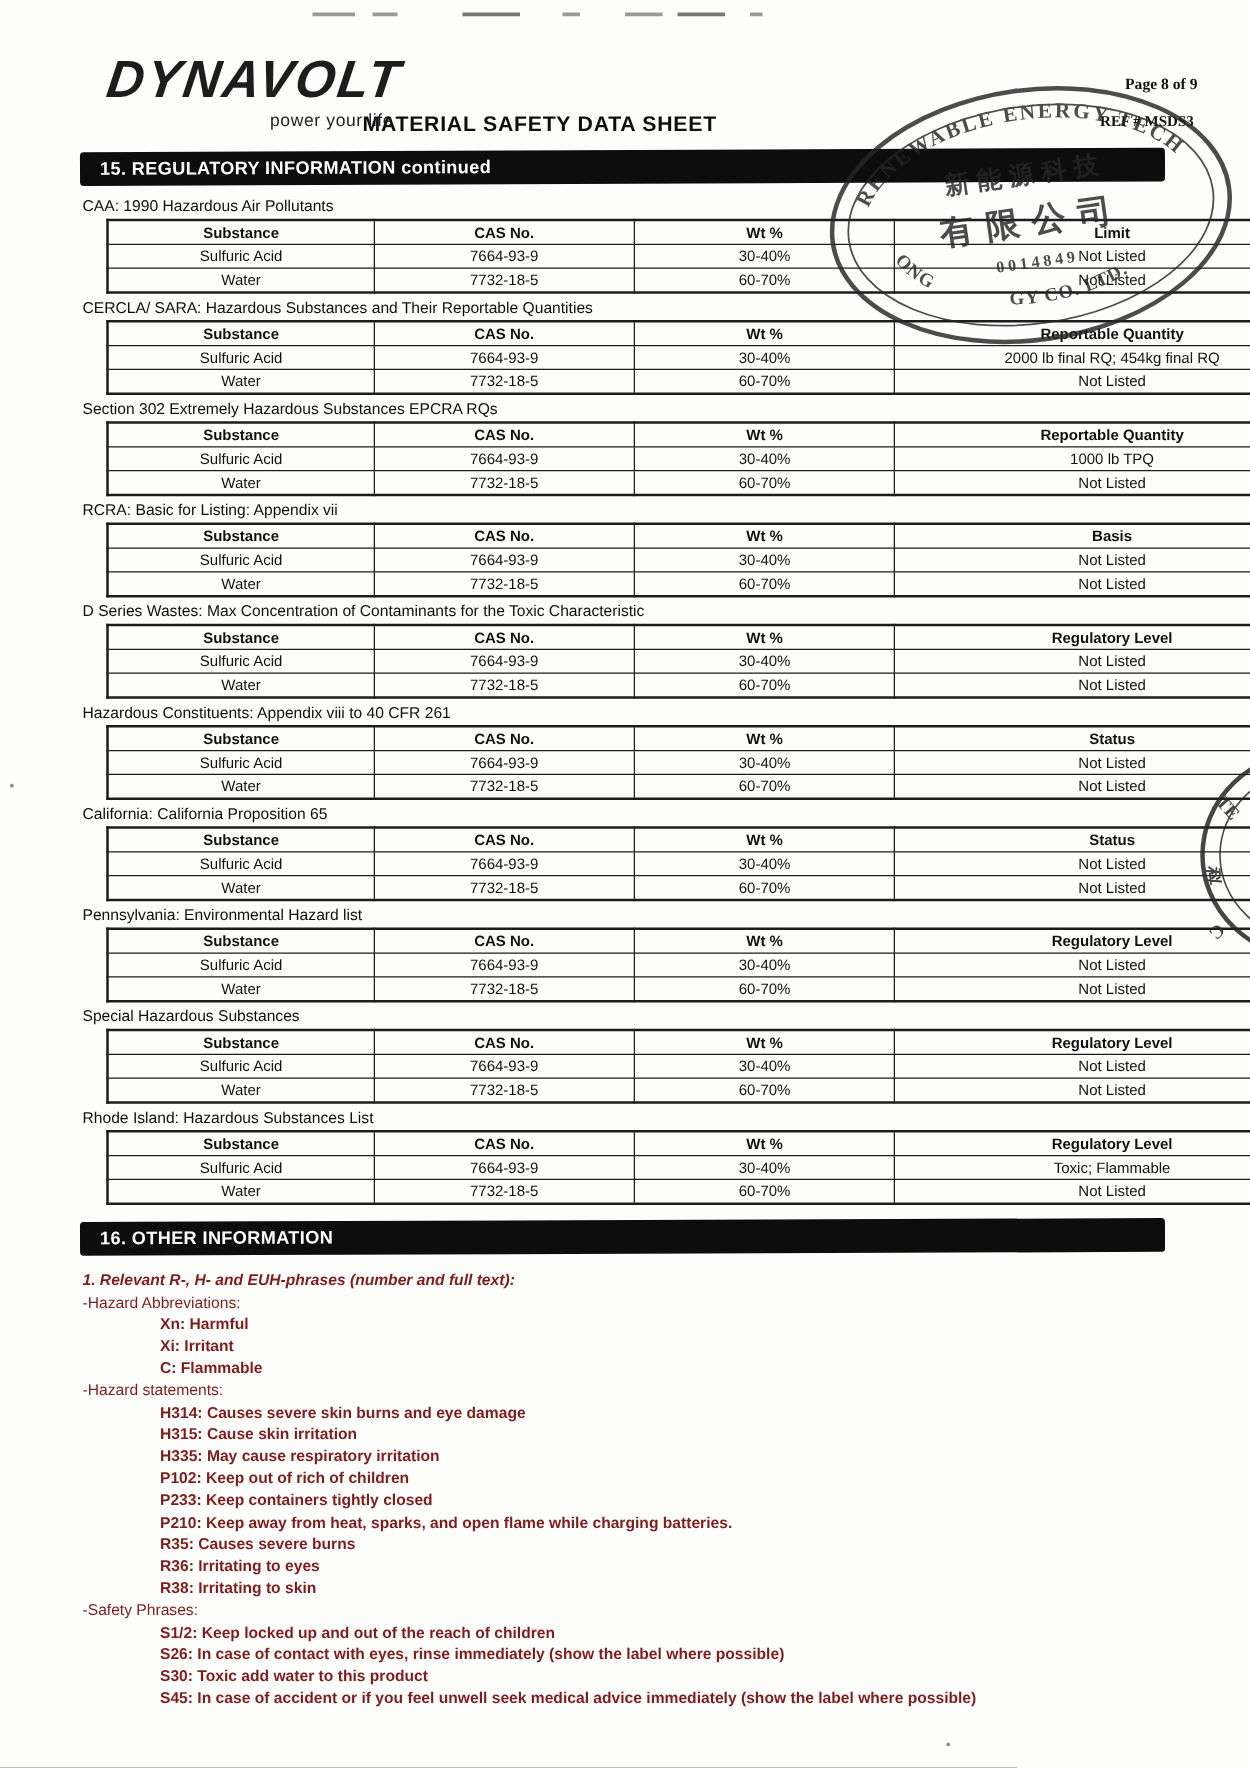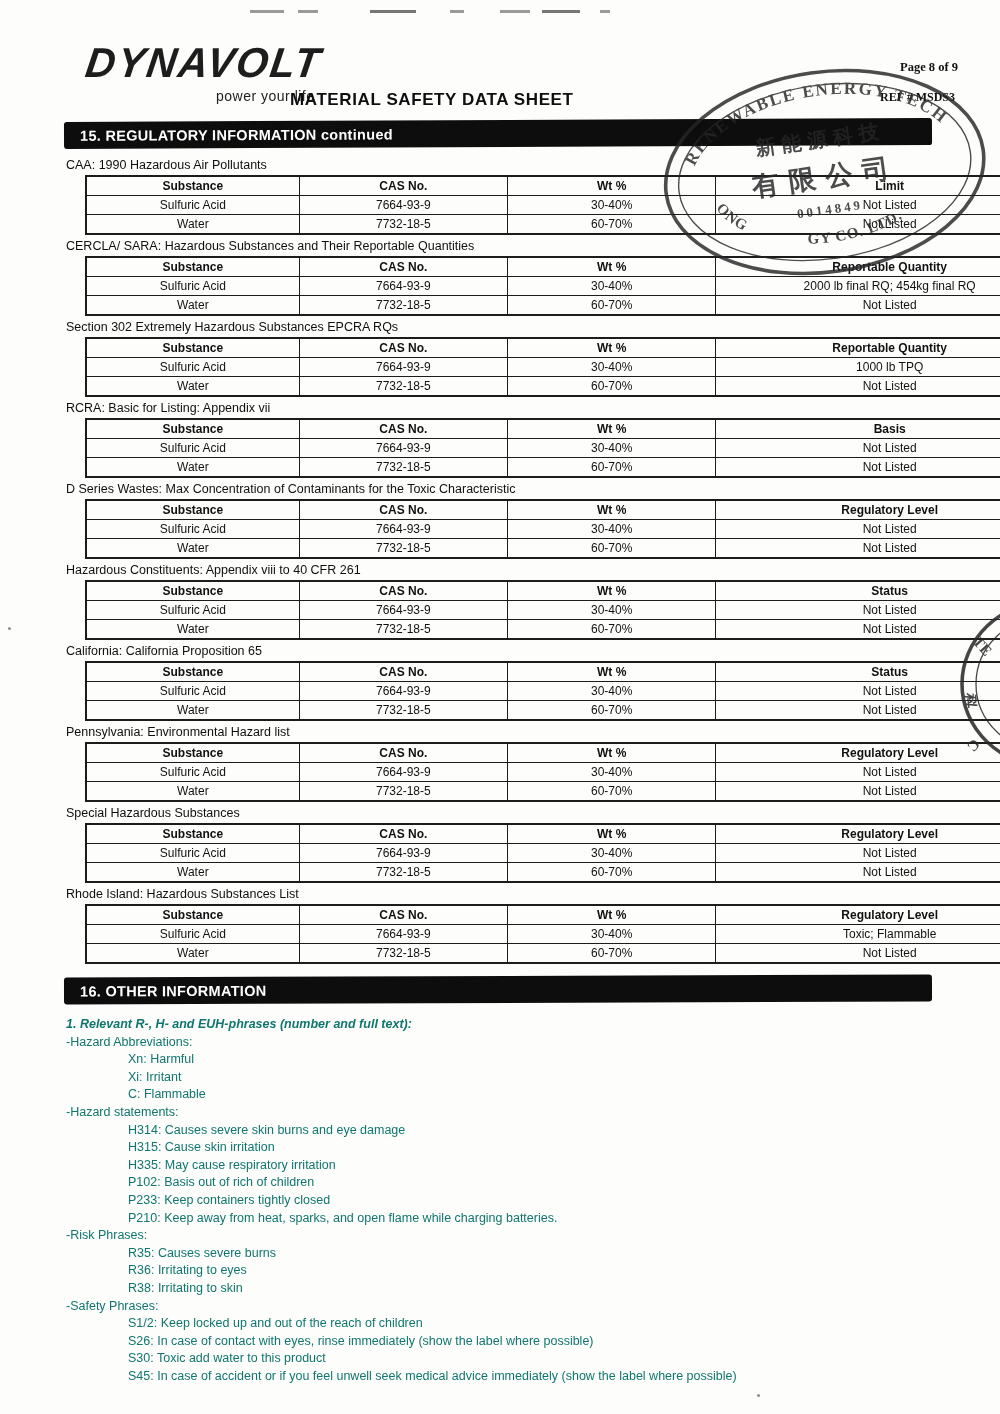--- a/index.html
+++ b/index.html
@@ -54,24 +54,24 @@
     font-size:12px;border:2px solid #1c1c1c;
   }
   table.data-table th,table.data-table td{
     border:1px solid #1c1c1c;height:18px;text-align:center;
     padding:0 4px;line-height:1;
   }
   table.data-table th{font-weight:bold;font-size:12px;}
   
   .other-info{
     position:absolute;left:66px;top:1016px;width:880px;
-    font-size:12.5px;line-height:17.6px;color:#0f766e;
+    font-size:12.5px;line-height:17.6px;color:#7f1d1d;
   }
   .oi-heading{font-weight:bold;font-style:italic;}
-  .group-item{padding-left:62px;}
+  .group-item{padding-left:62px;font-weight:bold;}
   
   .stamp-main{position:absolute;left:642px;top:46px;opacity:.82;pointer-events:none;}
   .stamp-edge{position:absolute;right:0;top:598px;opacity:.85;pointer-events:none;}
   
   .artifacts{position:absolute;left:250px;top:8px;width:520px;height:8px;}
   .dash{position:absolute;top:2px;height:2.5px;background:#9a9a9a;}
   .speck{position:absolute;width:3px;height:3px;background:#8c8c8c;border-radius:50%;}
 </style>
 </head>
 <body>
@@ -441,24 +441,23 @@
     <div class="oi-heading">1. Relevant R-, H- and EUH-phrases (number and full text):</div>
     <div id="phrase-groups">
         <div class="group-label">-Hazard Abbreviations:</div>
         <div class="group-item">Xn: Harmful</div>
         <div class="group-item">Xi: Irritant</div>
         <div class="group-item">C: Flammable</div>
         <div class="group-label">-Hazard statements:</div>
         <div class="group-item">H314: Causes severe skin burns and eye damage</div>
         <div class="group-item">H315: Cause skin irritation</div>
         <div class="group-item">H335: May cause respiratory irritation</div>
-        <div class="group-item">P102: Basis out of rich of children</div>
+        <div class="group-item">P102: Keep out of rich of children</div>
         <div class="group-item">P233: Keep containers tightly closed</div>
         <div class="group-item">P210: Keep away from heat, sparks, and open flame while charging batteries.</div>
-        <div class="group-label">-Risk Phrases:</div>
         <div class="group-item">R35: Causes severe burns</div>
         <div class="group-item">R36: Irritating to eyes</div>
         <div class="group-item">R38: Irritating to skin</div>
         <div class="group-label">-Safety Phrases:</div>
         <div class="group-item">S1/2: Keep locked up and out of the reach of children</div>
         <div class="group-item">S26: In case of contact with eyes, rinse immediately (show the label where possible)</div>
         <div class="group-item">S30: Toxic add water to this product</div>
         <div class="group-item">S45: In case of accident or if you feel unwell seek medical advice immediately (show the label where possible)</div>
       </div>
   </div>

